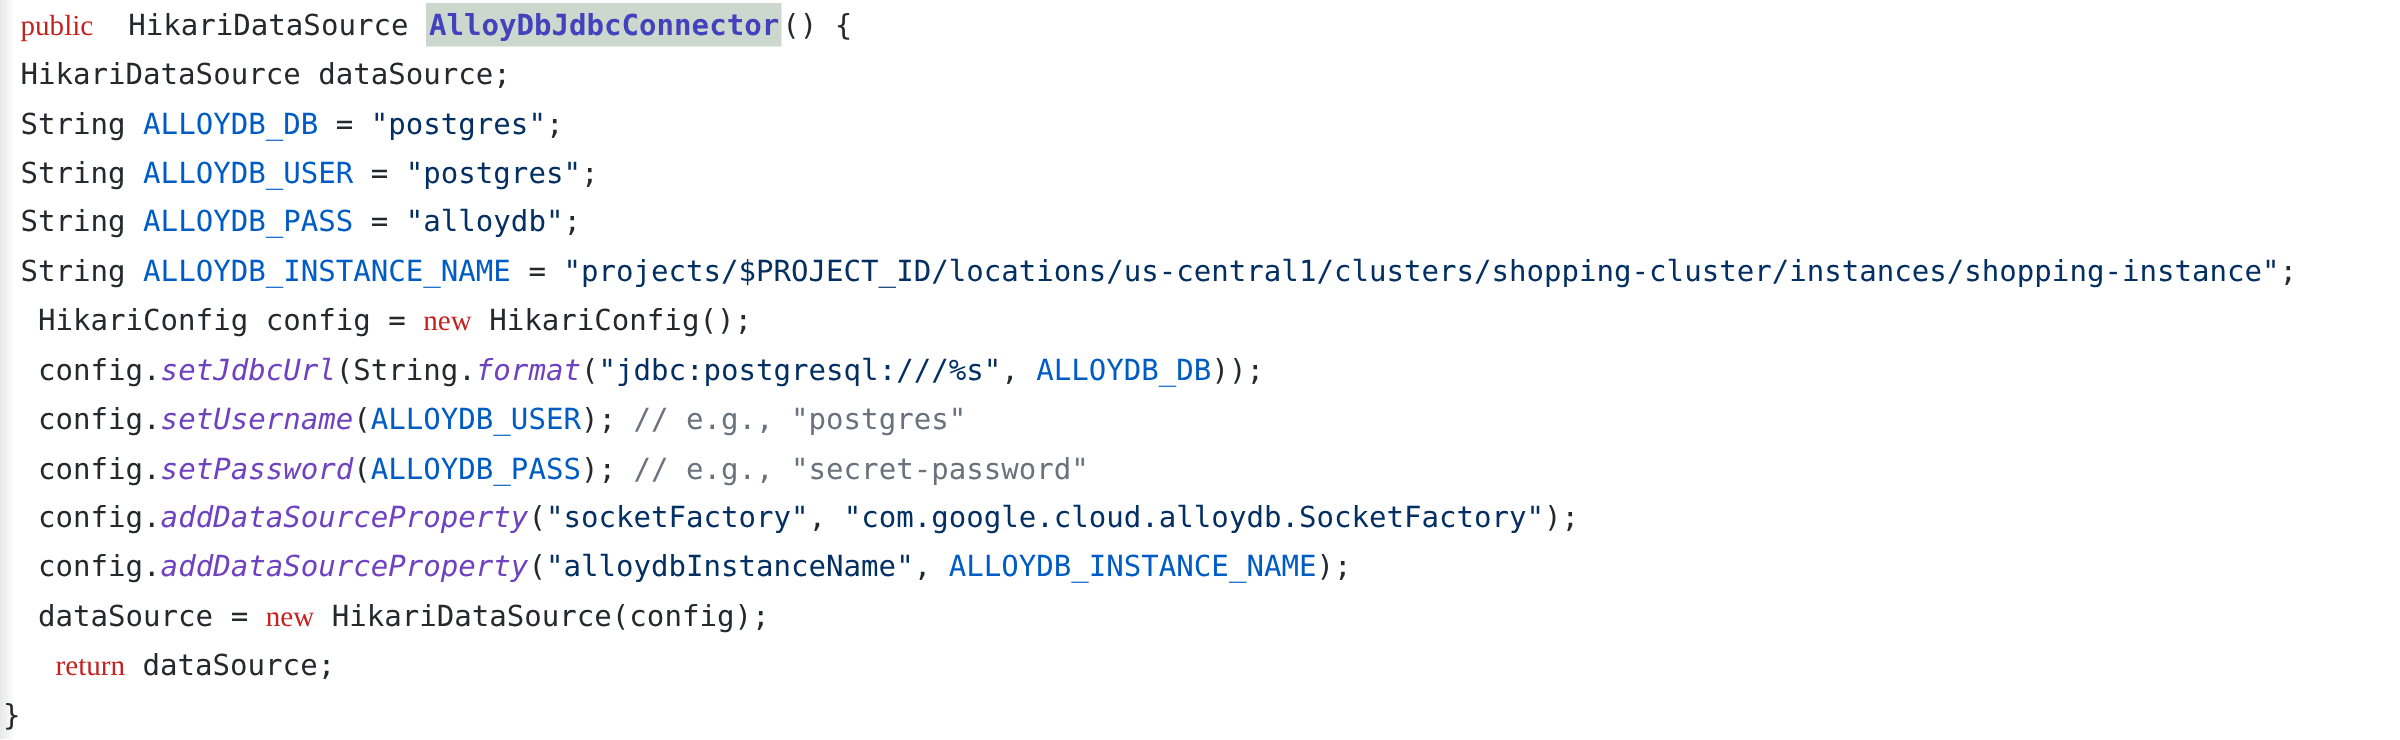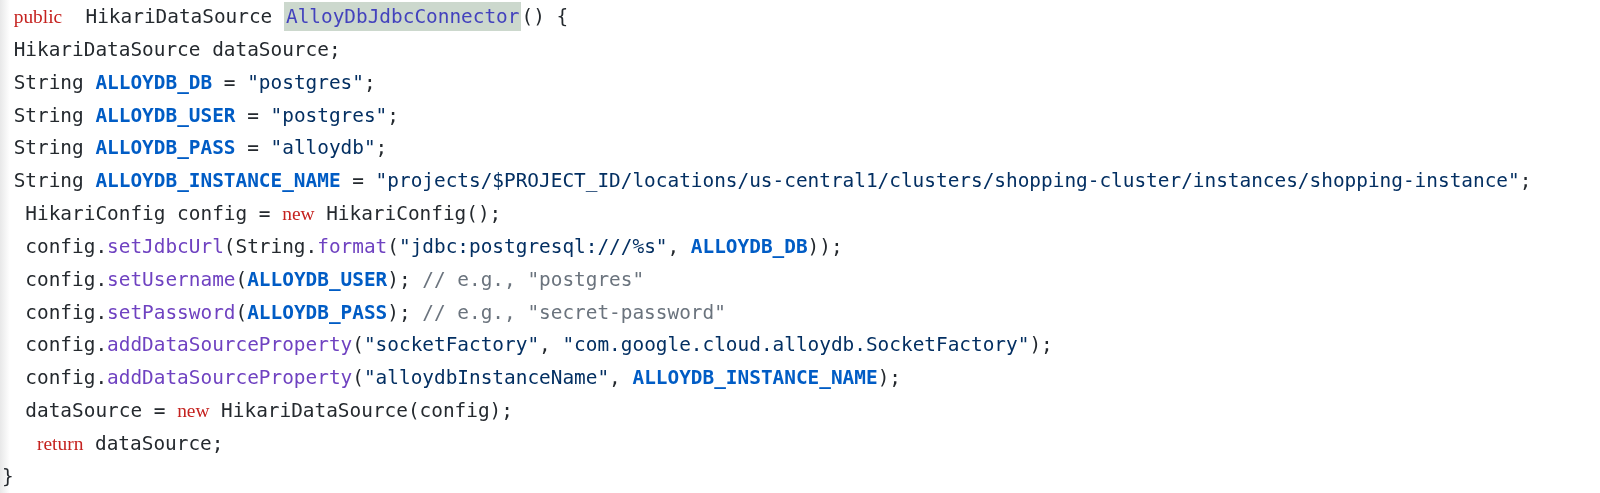--- a/index.html
+++ b/index.html
@@ -30,29 +30,30 @@
     font-size: 19.4px;
     line-height: 32.85px;
     color: var(--plain);
   }
   .code-line {
     white-space: pre;
     height: 32.85px;
   }
   .tok-plain    { color: var(--plain); }
   .tok-keyword  { color: var(--keyword); font-family: Liberation Serif, serif; }
-  .tok-constant { color: var(--constant); font-weight: bold; }
+  .tok-constant { color: var(--constant); }
   .tok-string   { color: var(--string); }
-  .tok-method   { color: var(--method); }
+  .tok-method   { color: var(--method); font-style: italic; }
   .tok-comment  { color: var(--comment); }
   .tok-function {
     color: var(--function);
     background: var(--function-highlight);
     padding: 3px 2px;
     border-radius: 0;
+    font-weight: bold;
   }
 </style>
 </head>
 <body style="background: rgb(255, 255, 255);">
 
 <div class="page">
   <div class="edge-fade"></div>
   <pre class="code-block" id="code-block"><div class="code-line"><span class="tok-plain"> </span><span class="tok-keyword">public</span><span class="tok-plain">  HikariDataSource </span><span class="tok-function">AlloyDbJdbcConnector</span><span class="tok-plain">() {</span></div><div class="code-line"><span class="tok-plain"> HikariDataSource dataSource;</span></div><div class="code-line"><span class="tok-plain"> String </span><span class="tok-constant">ALLOYDB_DB</span><span class="tok-plain"> = </span><span class="tok-string">"postgres"</span><span class="tok-plain">;</span></div><div class="code-line"><span class="tok-plain"> String </span><span class="tok-constant">ALLOYDB_USER</span><span class="tok-plain"> = </span><span class="tok-string">"postgres"</span><span class="tok-plain">;</span></div><div class="code-line"><span class="tok-plain"> String </span><span class="tok-constant">ALLOYDB_PASS</span><span class="tok-plain"> = </span><span class="tok-string">"alloydb"</span><span class="tok-plain">;</span></div><div class="code-line"><span class="tok-plain"> String </span><span class="tok-constant">ALLOYDB_INSTANCE_NAME</span><span class="tok-plain"> = </span><span class="tok-string">"projects/$PROJECT_ID/locations/us-central1/clusters/shopping-cluster/instances/shopping-instance"</span><span class="tok-plain">;</span></div><div class="code-line"><span class="tok-plain">  HikariConfig config = </span><span class="tok-keyword">new</span><span class="tok-plain"> HikariConfig();</span></div><div class="code-line"><span class="tok-plain">  config.</span><span class="tok-method">setJdbcUrl</span><span class="tok-plain">(String.</span><span class="tok-method">format</span><span class="tok-plain">(</span><span class="tok-string">"jdbc:postgresql:///%s"</span><span class="tok-plain">, </span><span class="tok-constant">ALLOYDB_DB</span><span class="tok-plain">));</span></div><div class="code-line"><span class="tok-plain">  config.</span><span class="tok-method">setUsername</span><span class="tok-plain">(</span><span class="tok-constant">ALLOYDB_USER</span><span class="tok-plain">); </span><span class="tok-comment">// e.g., "postgres"</span></div><div class="code-line"><span class="tok-plain">  config.</span><span class="tok-method">setPassword</span><span class="tok-plain">(</span><span class="tok-constant">ALLOYDB_PASS</span><span class="tok-plain">); </span><span class="tok-comment">// e.g., "secret-password"</span></div><div class="code-line"><span class="tok-plain">  config.</span><span class="tok-method">addDataSourceProperty</span><span class="tok-plain">(</span><span class="tok-string">"socketFactory"</span><span class="tok-plain">, </span><span class="tok-string">"com.google.cloud.alloydb.SocketFactory"</span><span class="tok-plain">);</span></div><div class="code-line"><span class="tok-plain">  config.</span><span class="tok-method">addDataSourceProperty</span><span class="tok-plain">(</span><span class="tok-string">"alloydbInstanceName"</span><span class="tok-plain">, </span><span class="tok-constant">ALLOYDB_INSTANCE_NAME</span><span class="tok-plain">);</span></div><div class="code-line"><span class="tok-plain">  dataSource = </span><span class="tok-keyword">new</span><span class="tok-plain"> HikariDataSource(config);</span></div><div class="code-line"><span class="tok-plain">   </span><span class="tok-keyword">return</span><span class="tok-plain"> dataSource;</span></div><div class="code-line"><span class="tok-plain">}</span></div></pre>
 </div>
 

